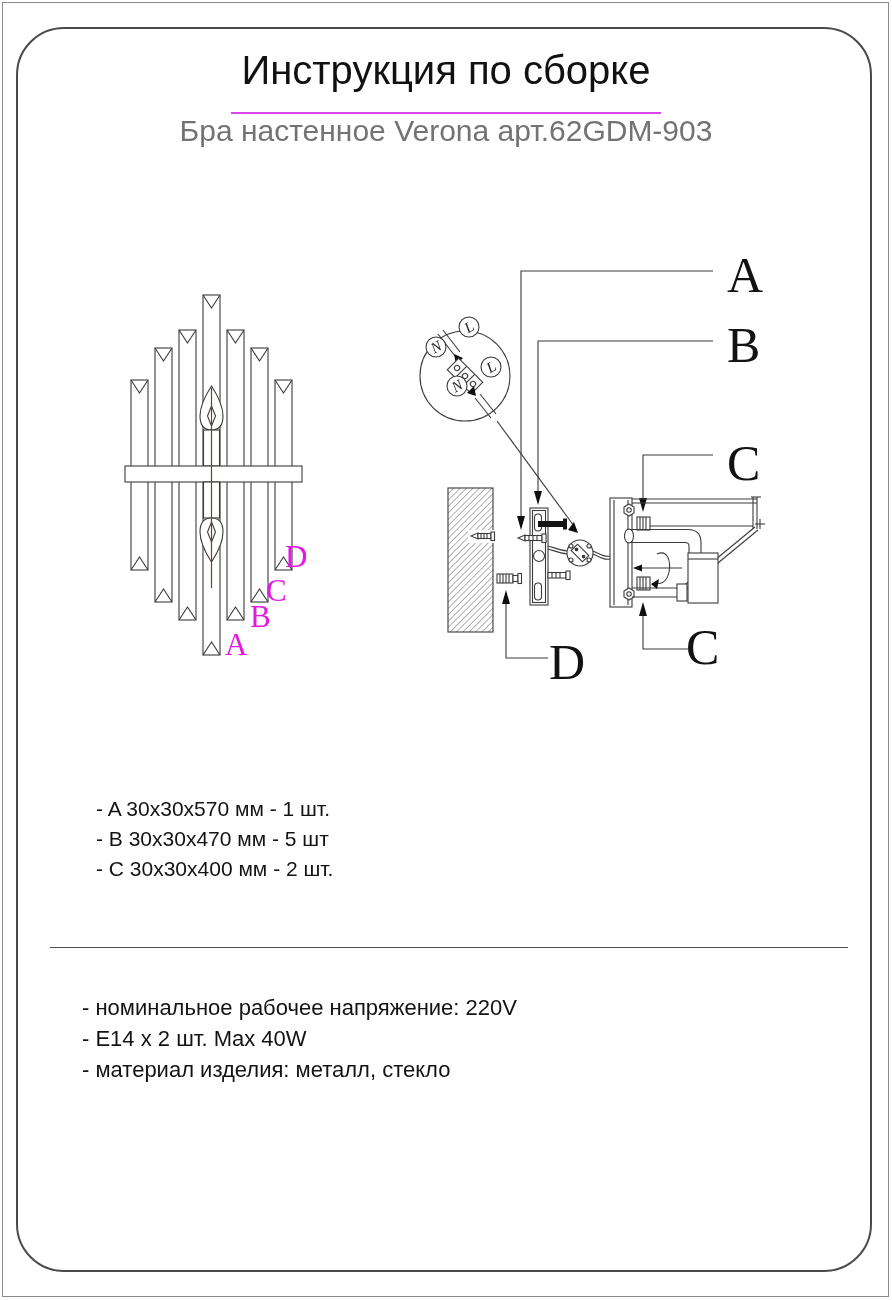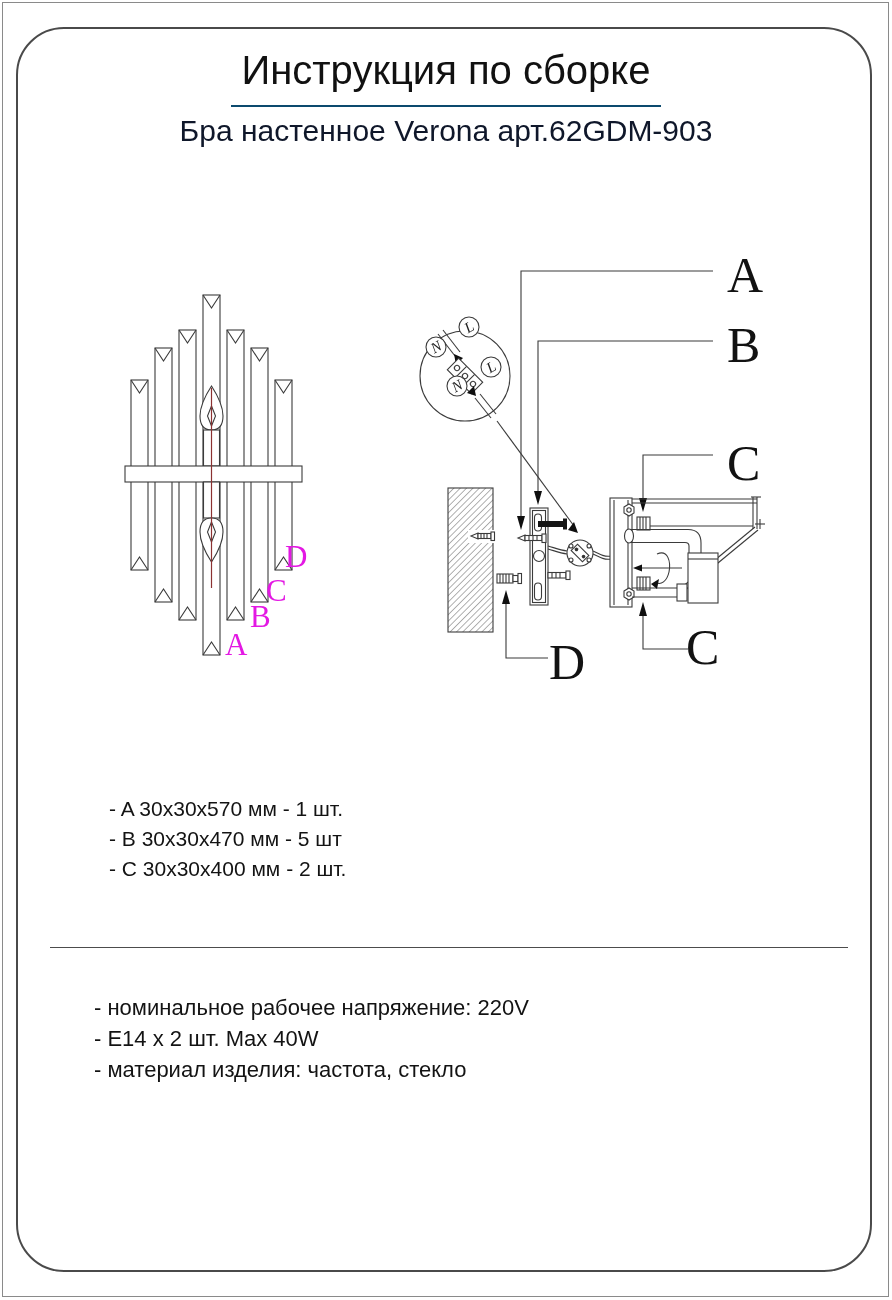--- a/index.html
+++ b/index.html
@@ -4,29 +4,29 @@
 <style>
   html,body{margin:0;padding:0;}
   body{
     width:892px;height:1300px;position:relative;background:#ffffff;
     font-family:"Liberation Sans","DejaVu Sans",sans-serif;color:#1a1a1a;
     overflow:hidden;
   }
   .outer-frame{position:absolute;left:2px;top:2px;right:3px;bottom:3px;border:1px solid #8a8a8a;}
   .inner-frame{position:absolute;left:16px;top:27px;right:20px;bottom:28px;border:2px solid #4a4a4a;border-radius:48px;}
   .title-wrap{position:absolute;left:0;top:48px;width:100%;text-align:center;}
-  .title{display:inline-block;font-size:40px;line-height:1.1;color:#111;border-bottom:2px solid #0c4a6e;padding:0 10px 13px 10px;}
+  .title{display:inline-block;font-size:40px;line-height:1.1;color:#111;border-bottom:2px solid #d946ef;padding:0 10px 20px 10px;}
   .subtitle-wrap{position:absolute;left:0;top:114px;width:100%;text-align:center;}
-  .subtitle{display:inline-block;font-size:30px;color:#0f172a;}
+  .subtitle{display:inline-block;font-size:30px;color:#737373;}
   .front-view{position:absolute;left:115px;top:278px;}
   .assembly-view{position:absolute;left:405px;top:250px;}
   .parts-list{position:absolute;left:96px;top:794px;font-size:21px;color:#131313;}
-  .parts-list .row{height:30px;line-height:30px;margin-left:13px;}
+  .parts-list .row{height:30px;line-height:30px;}
   .divider{position:absolute;left:50px;top:947px;width:798px;height:1px;background:#4c4c4c;}
-  .specs{position:absolute;left:94px;top:992px;font-size:22px;color:#131313;}
+  .specs{position:absolute;left:82px;top:992px;font-size:22px;color:#131313;}
   .specs .row{height:31px;line-height:31px;}
   svg{display:block;}
   .ln{stroke:#3b3b3b;stroke-width:1.1;fill:none;}
   .shp{stroke:#3b3b3b;stroke-width:1.1;fill:#ffffff;}
   .arr{fill:#0f0f0f;stroke:none;}
   .big-label{font-family:"Liberation Serif","DejaVu Serif",serif;font-size:50px;fill:#121212;}
   .mag-label{font-family:"Liberation Serif","DejaVu Serif",serif;font-size:31px;}
   .wire-letter{font-family:"Liberation Serif","DejaVu Serif",serif;font-style:italic;font-size:15px;fill:#222;text-anchor:middle;}
 </style>
 </head>
@@ -293,14 +293,14 @@
   <div class="row">- A 30x30x570 мм - 1 шт.</div>
   <div class="row">- B 30x30x470 мм - 5 шт</div>
   <div class="row">- C 30x30x400 мм - 2 шт.</div>
 </div>
 
 <div class="divider"></div>
 
 <div class="specs">
   <div class="row">- номинальное рабочее напряжение: 220V</div>
   <div class="row">- E14 x 2 шт. Max 40W</div>
-  <div class="row">- материал изделия: частота, стекло</div>
+  <div class="row">- материал изделия: металл, стекло</div>
 </div>
 
 </body></html>

